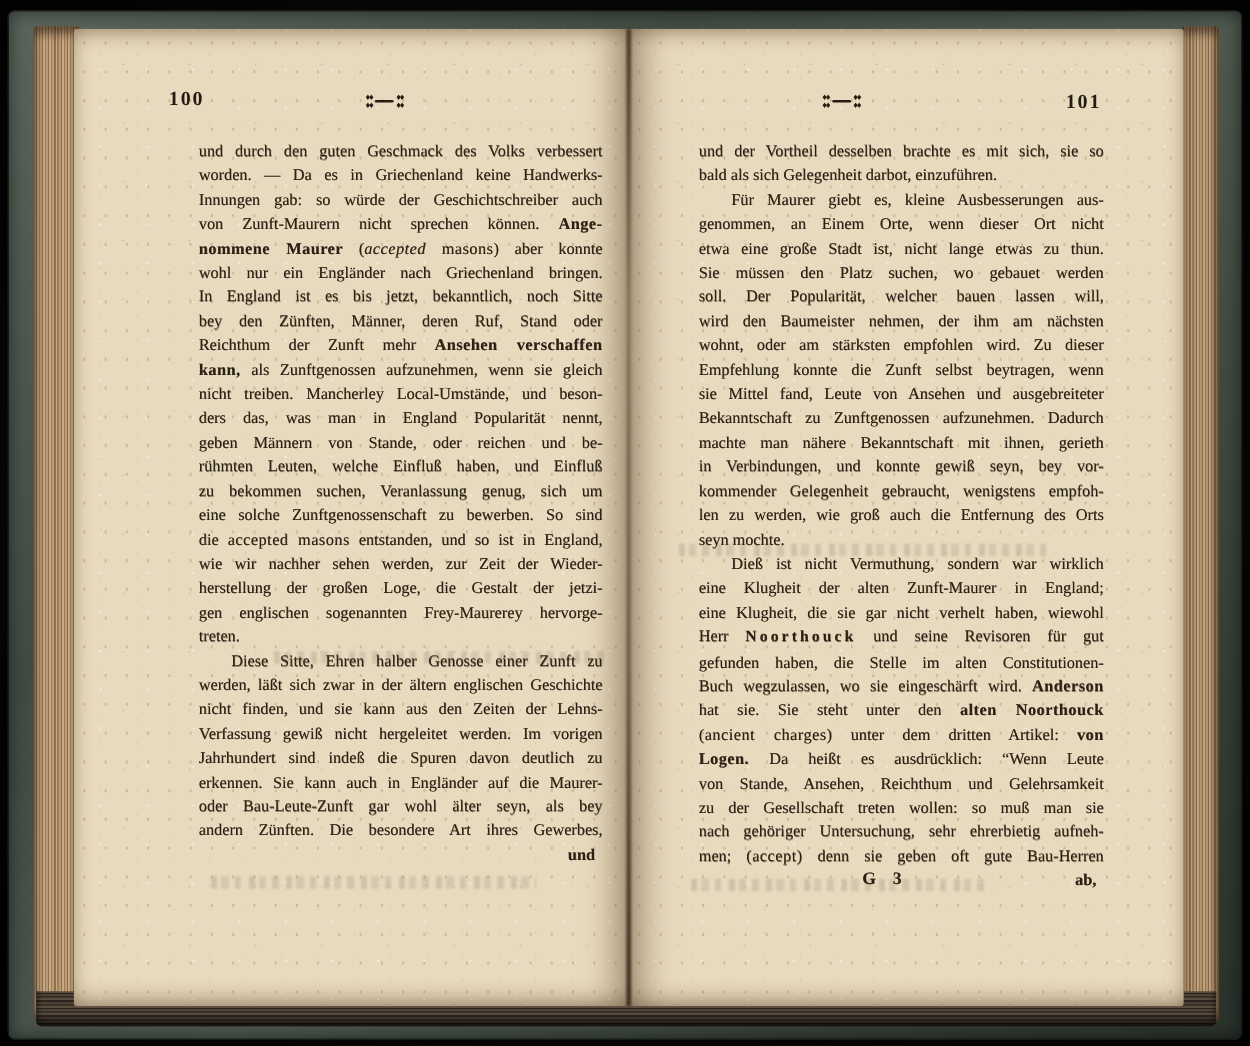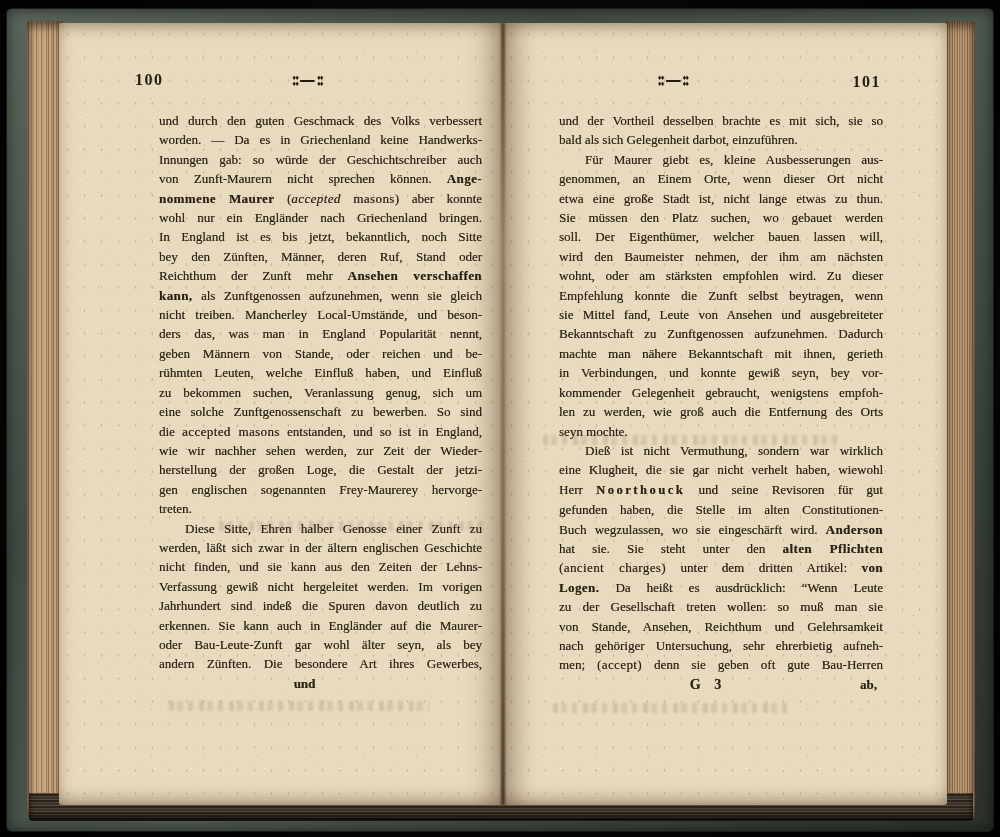--- a/index.html
+++ b/index.html
@@ -56,21 +56,21 @@
   .orn-line{width:15px;height:2px;background:#241c10;border-radius:1px;}
   .text-block{font-size:13px;line-height:19.4px;
         text-shadow:.3px .3px .4px rgba(55,40,25,.55);}
   .tline{text-align:justify;text-align-last:justify;white-space:normal;margin-left:26px;}
   .tline.short{text-align-last:left;}
   .tline.indent{text-indent:26px;}
   .seg-b{font-weight:bold;letter-spacing:.4px;}
   .seg-i{font-style:italic;letter-spacing:.4px;}
   .seg-r{letter-spacing:.4px;}
   .seg-sp{font-weight:bold;letter-spacing:2.5px;font-size:12.5px;}
-  .catchword-row{text-align:center;font-size:13px;line-height:19.4px;padding-right:6px;font-weight:bold;
+  .catchword-row{text-align:right;font-size:13px;line-height:19.4px;padding-right:6px;font-weight:bold;
         text-shadow:.3px .3px .4px rgba(55,40,25,.55);}
   .sig-row{position:relative;height:19.4px;font-size:13px;line-height:19.4px;
         text-shadow:.3px .3px .4px rgba(55,40,25,.55);}
   .signature{position:absolute;left:0;right:0;text-align:center;font-weight:bold;letter-spacing:5px;font-size:14px;}
   .sig-catchword{position:absolute;right:6px;top:0;font-weight:bold;}
   
   .ghost{position:absolute;height:10px;opacity:.45;filter:blur(.8px);pointer-events:none;
         background:repeating-linear-gradient(90deg, rgba(112,98,82,.45) 0 5px, transparent 5px 8px,
                    rgba(112,98,82,.35) 8px 14px, transparent 14px 19px, rgba(112,98,82,.4) 19px 24px, transparent 24px 30px);}
 </style>
@@ -156,41 +156,42 @@
             </span>
             <span class="pagenum pn-right">101</span>
           </div>
           <div class="text-block">
               <div class="tline"><span>und der Vortheil desselben brachte es mit sich, sie so</span></div>
               <div class="tline short"><span>bald als sich Gelegenheit darbot, einzuführen.</span></div>
               <div class="tline indent"><span>Für Maurer giebt es, kleine Ausbesserungen aus-</span></div>
               <div class="tline"><span>genommen, an Einem Orte, wenn dieser Ort nicht</span></div>
               <div class="tline"><span>etwa eine große Stadt ist, nicht lange etwas zu thun.</span></div>
               <div class="tline"><span>Sie müssen den Platz suchen, wo gebauet werden</span></div>
-              <div class="tline"><span>soll. Der Eigenthümer, welcher bauen lassen will,</span></div>
+              <div class="tline"><span>soll. Der Popularität, welcher bauen lassen will,</span></div>
               <div class="tline"><span>wird den Baumeister nehmen, der ihm am nächsten</span></div>
               <div class="tline"><span>wohnt, oder am stärksten empfohlen wird. Zu dieser</span></div>
               <div class="tline"><span>Empfehlung konnte die Zunft selbst beytragen, wenn</span></div>
               <div class="tline"><span>sie Mittel fand, Leute von Ansehen und ausgebreiteter</span></div>
               <div class="tline"><span>Bekanntschaft zu Zunftgenossen aufzunehmen. Dadurch</span></div>
               <div class="tline"><span>machte man nähere Bekanntschaft mit ihnen, gerieth</span></div>
               <div class="tline"><span>in Verbindungen, und konnte gewiß seyn, bey vor-</span></div>
               <div class="tline"><span>kommender Gelegenheit gebraucht, wenigstens empfoh-</span></div>
               <div class="tline"><span>len zu werden, wie groß auch die Entfernung des Orts</span></div>
               <div class="tline short"><span>seyn mochte.</span></div>
               <div class="tline indent"><span>Dieß ist nicht Vermuthung, sondern war wirklich</span></div>
+              <div class="tline"><span>eine Klugheit der alten Zunft-Maurer in England;</span></div>
               <div class="tline"><span>eine Klugheit, die sie gar nicht verhelt haben, wiewohl</span></div>
               <div class="tline"><span>Herr </span><span class="seg-sp">Noorthouck</span><span> und seine Revisoren für gut</span></div>
               <div class="tline"><span>gefunden haben, die Stelle im alten Constitutionen-</span></div>
               <div class="tline"><span>Buch wegzulassen, wo sie eingeschärft wird. </span><span class="seg-b">Anderson</span></div>
-              <div class="tline"><span>hat sie. Sie steht unter den </span><span class="seg-b">alten Pflichten</span></div>
+              <div class="tline"><span>hat sie. Sie steht unter den </span><span class="seg-b">alten Noorthouck</span></div>
               <div class="tline"><span class="seg-r">(ancient charges)</span><span> unter dem dritten Artikel: </span><span class="seg-b">von</span></div>
               <div class="tline"><span class="seg-b">Logen.</span><span> Da heißt es ausdrücklich: “Wenn Leute</span></div>
+              <div class="tline"><span>von Stande, Ansehen, Reichthum und Gelehrsamkeit</span></div>
               <div class="tline"><span>zu der Gesellschaft treten wollen: so muß man sie</span></div>
-              <div class="tline"><span>von Stande, Ansehen, Reichthum und Gelehrsamkeit</span></div>
               <div class="tline"><span>nach gehöriger Untersuchung, sehr ehrerbietig aufneh-</span></div>
               <div class="tline"><span>men; </span><span class="seg-r">(accept)</span><span> denn sie geben oft gute Bau-Herren</span></div>
             </div>
           <div class="sig-row">
             <span class="signature">G 3</span>
             <span class="sig-catchword">ab,</span>
           </div>
         </div>
       </div>
 

